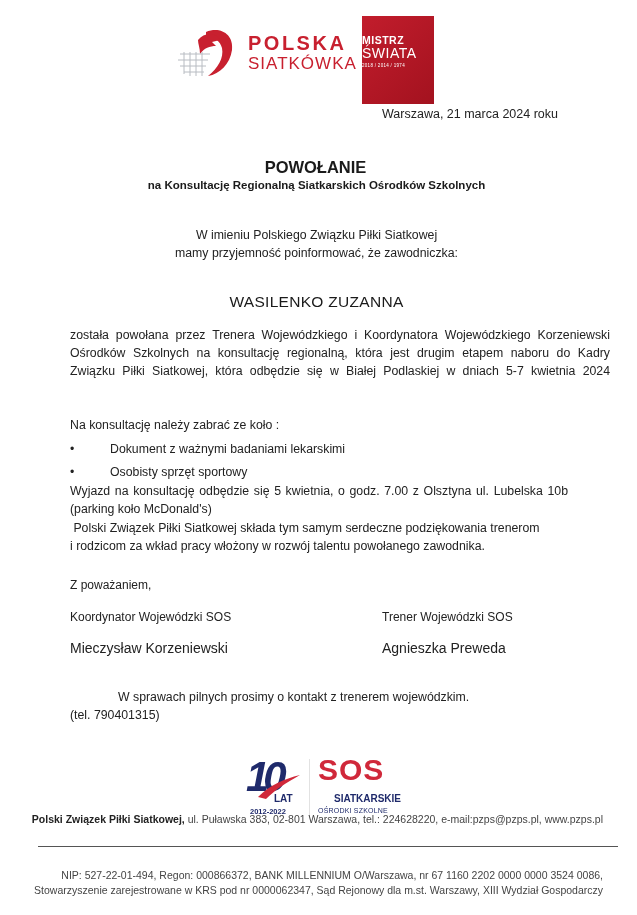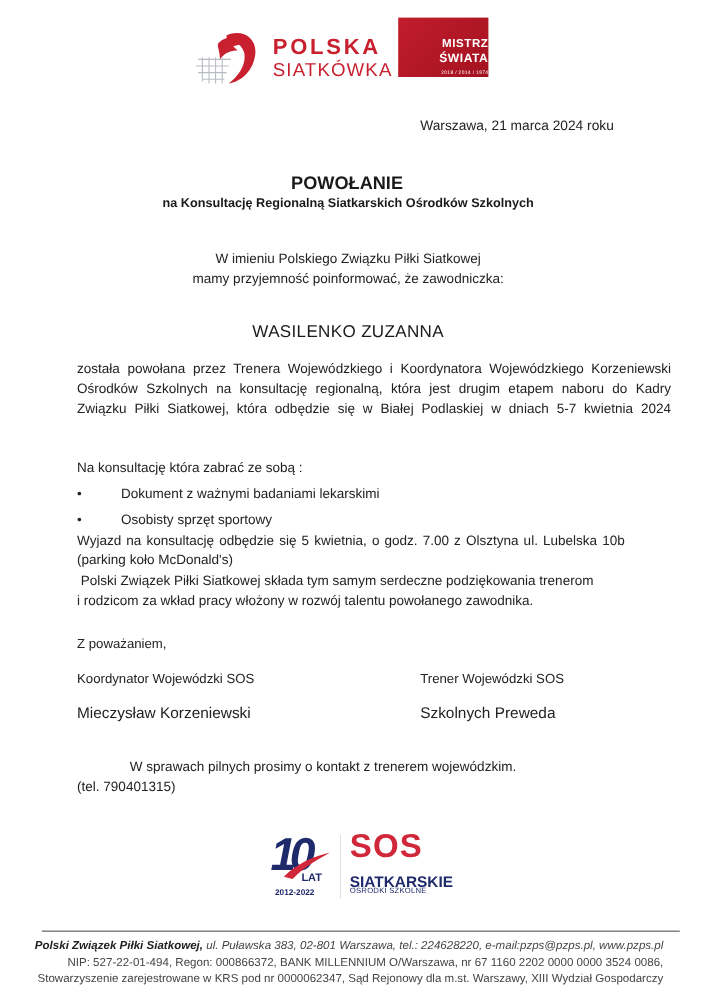--- a/index.html
+++ b/index.html
@@ -5,23 +5,23 @@
   html, body { margin:0; padding:0; background:#ffffff; }
   body { width:637px; height:915px; position:relative; overflow:hidden;
          font-family:"Liberation Sans", sans-serif; color:#1a1a1a; }
   .abs { position:absolute; }
   .txt { font-size:12.3px; line-height:18px; color:#222; }
   
   .logo-wrap { left:176px; top:18px; width:290px; height:62px; }
   .eagle { left:0; top:6px; width:64px; height:56px; }
   .brand1 { left:72px; top:14px; font-size:20px; font-weight:bold; letter-spacing:2.5px; color:#c8202f; }
   .brand2 { left:72px; top:36px; font-size:17px; letter-spacing:1px; color:#c8202f; }
-  .mistrz { left:186px; top:-2px; width:72px; height:54px; background:linear-gradient(135deg,#c21d2c,#a3121f); color:#fff; text-align:right;padding-left:10px; }
+  .mistrz { left:186px; top:-2px; width:72px; height:88px; background:linear-gradient(135deg,#c21d2c,#a3121f); color:#fff; text-align:left; }
   .mistrz .l1 { font-size:10.5px; font-weight:bold; letter-spacing:.5px; margin-top:18px; line-height:13px; }
-  .mistrz .l2 { font-size:11px; font-weight:bold; letter-spacing:.5px; line-height:13px; }
+  .mistrz .l2 { font-size:14px; font-weight:normal; letter-spacing:.5px; line-height:13px; }
   .mistrz .l3 { font-size:4.5px; margin-top:3px; letter-spacing:.3px; }
   .title { left:0; width:637px; text-align:center; }
   .justify { text-align:justify; }
   .footer-line { left:38px; top:846px; width:580px; height:1px; background:#555; }
   .footer { left:0; width:603px; text-align:right; font-size:10.5px; line-height:15px; color:#444; }
   .footer b { color:#222; }
 </style>
 </head>
 <body>
 
@@ -52,21 +52,21 @@
 <div class="abs title txt" style="top:244px; left:-2px;">mamy przyjemność poinformować, że zawodniczka:</div>
 
 <div class="abs title" style="top:293px; font-size:15.5px; letter-spacing:.3px; left:-2px;">WASILENKO ZUZANNA</div>
 
 <div class="abs txt" style="left:70px; top:326px; width:540px;">
   <div class="justify" style="text-align-last:justify;">została powołana przez Trenera Wojewódzkiego i Koordynatora Wojewódzkiego Korzeniewski</div>
   <div class="justify" style="text-align-last:justify;">Ośrodków Szkolnych na konsultację regionalną, która jest drugim etapem naboru do Kadry</div>
   <div class="justify" style="text-align-last:justify;">Związku Piłki Siatkowej,  która odbędzie się w Białej Podlaskiej w dniach 5-7 kwietnia 2024</div>
 </div>
 
-<div class="abs txt" style="left:70px; top:416px;">Na konsultację która zabrać ze sobą :</div>
+<div class="abs txt" style="left:70px; top:416px;">Na konsultację należy zabrać ze koło :</div>
 <div class="abs txt" style="left:70px; top:440px;">
   <span>•</span>
   <span class="abs" style="left:40px; top:0; white-space:nowrap;">Dokument z ważnymi badaniami lekarskimi</span>
 </div>
 <div class="abs txt" style="left:70px; top:463px;">
   <span>•</span>
   <span class="abs" style="left:40px; top:0; white-space:nowrap;">Osobisty sprzęt sportowy</span>
 </div>
 
 <div class="abs txt" style="left:70px; top:482px; width:498px;">
@@ -75,34 +75,34 @@
 </div>
 
 <div class="abs txt" style="left:70px; top:519px; white-space:pre;"> Polski Związek Piłki Siatkowej składa tym samym serdeczne podziękowania trenerom</div>
 <div class="abs txt" style="left:70px; top:537px;">i rodzicom za wkład pracy włożony w rozwój talentu powołanego zawodnika.</div>
 
 <div class="abs txt" style="left:70px; top:576px; font-size:12px;">Z poważaniem,</div>
 
 <div class="abs txt" style="left:70px; top:608px; font-size:12px;">Koordynator Wojewódzki SOS</div>
 <div class="abs txt" style="left:382px; top:608px; font-size:12px;">Trener Wojewódzki SOS</div>
 <div class="abs" style="left:70px; top:640px; font-size:14px; color:#222;">Mieczysław Korzeniewski</div>
-<div class="abs" style="left:382px; top:640px; font-size:14px; color:#222;">Szkolnych Preweda</div>
+<div class="abs" style="left:382px; top:640px; font-size:14px; color:#222;">Agnieszka Preweda</div>
 
 <div class="abs txt" style="left:70px; top:688px;margin-left:48px;">W sprawach pilnych prosimy o kontakt z trenerem wojewódzkim.</div>
 <div class="abs txt" style="left:70px; top:706px;">(tel. 790401315)</div>
 
 <div class="abs" style="left:246px; top:755px; width:170px; height:68px;">
   <div class="abs" style="left:0; top:-2px; font-size:42px; font-weight:bold; font-style:italic; color:#1f2a6b; letter-spacing:-6px;">10</div>
   <svg class="abs" style="left:10px; top:18px; width:46px; height:26px;" viewBox="0 0 46 26">
     <path d="M2 24 C14 12 28 6 44 2 C30 10 20 16 10 26 Z" fill="#d0283a"></path>
   </svg>
   <div class="abs" style="left:28px; top:38px; font-size:10px; font-weight:bold; color:#1f2a6b;">LAT</div>
   <div class="abs" style="left:4px; top:52px; font-size:7.5px; font-weight:bold; color:#1f2a6b;">2012-2022</div>
   <div class="abs" style="left:63px; top:4px; width:1px; height:58px; background:#e2e2e2;"></div>
   <div class="abs" style="left:72px; top:-2px; font-size:30px; font-weight:bold; color:#d0283a; letter-spacing:1px;">SOS</div>
-  <div class="abs" style="left:72px; top:38px; font-size:14px; font-weight:bold; color:#1f2a6b;text-align:right;">SIATKARSKIE</div>
+  <div class="abs" style="left:88px; top:38px; font-size:10px; font-weight:bold; color:#1f2a6b;text-align:right;">SIATKARSKIE</div>
   <div class="abs" style="left:72px; top:52px; font-size:7px; color:#1f2a6b; letter-spacing:.2px;">OŚRODKI SZKOLNE</div>
 </div>
 
 <div class="abs footer-line"></div>
-<div class="abs footer" style="top:853px;font-style:italic;"><b>Polski Związek Piłki Siatkowej,</b><span> ul. Puławska 383, 02-801 Warszawa, tel.: 224628220, e-mail:pzps@pzps.pl, www.pzps.pl</span></div>
+<div class="abs footer" style="top:812px;"><b>Polski Związek Piłki Siatkowej,</b><span> ul. Puławska 383, 02-801 Warszawa, tel.: 224628220, e-mail:pzps@pzps.pl, www.pzps.pl</span></div>
 <div class="abs footer" style="top:868px;">NIP: 527-22-01-494, Regon: 000866372, BANK MILLENNIUM O/Warszawa, nr 67 1160 2202 0000 0000 3524 0086,</div>
 <div class="abs footer" style="top:883px;text-align:right;">Stowarzyszenie zarejestrowane w KRS pod nr 0000062347, Sąd Rejonowy dla m.st. Warszawy, XIII Wydział Gospodarczy</div>
 
 </body></html>

